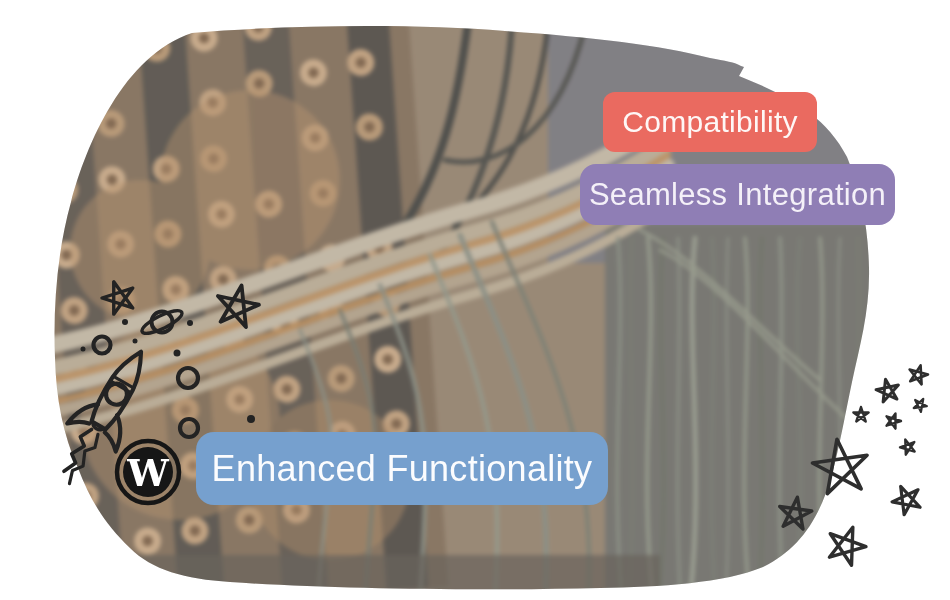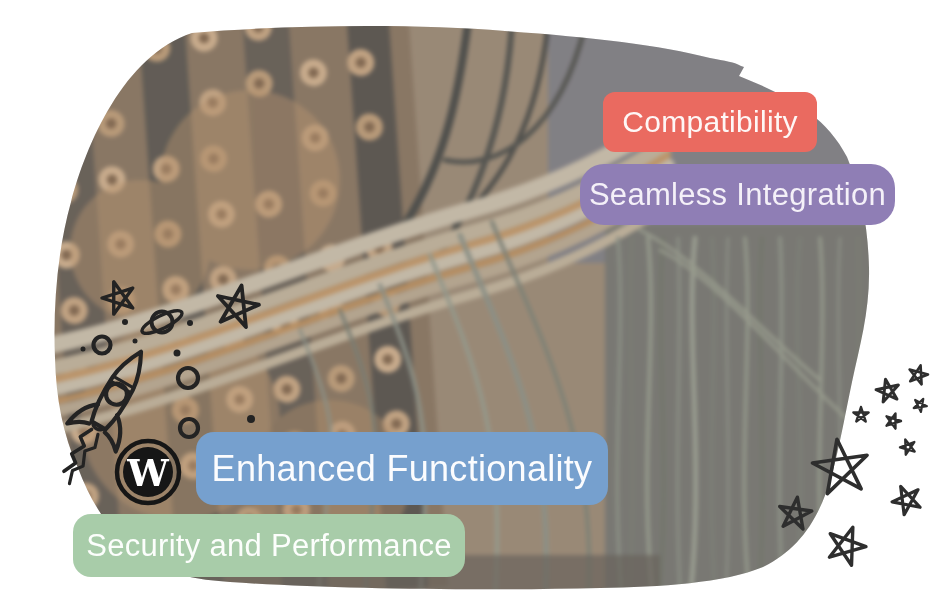--- a/index.html
+++ b/index.html
@@ -8,21 +8,21 @@
           font-family:"Liberation Sans","DejaVu Sans",sans-serif;}
   
   .blob{position:absolute;inset:0;
     clip-path:path('M 192,33 C 300,24 420,24 505,31 C 590,37 660,45 710,58 C 725,61 735,62 741,66 L 744,67 L 739,76 C 781,93 824,112 847,157 C 861,191 868,225 869,268 C 870,310 860,345 852,382 C 845,415 840,445 831,478 C 819,518 800,549 763,567 C 725,583 660,587 600,588 C 480,591 330,589 230,582 C 185,579 152,570 130,548 C 105,524 90,500 78,468 C 63,435 56,398 55,358 C 53,308 57,252 71,202 C 86,145 124,55 192,33 Z');}
   .photo{position:absolute;inset:0;filter:blur(2px);}
   .veil{position:absolute;inset:0;background:rgba(138,136,144,0.14);}
   .doodles{position:absolute;inset:0;pointer-events:none;}
   .badge{position:absolute;display:flex;align-items:center;justify-content:center;
          color:#fff;letter-spacing:.3px;font-weight:400;white-space:nowrap;}
   .badge-compatibility{left:603px;top:92px;width:214px;height:60px;border-radius:12px;font-size:30px;}
-  .badge-seamless{left:580px;top:164px;width:315px;height:61px;border-radius:24px;font-size:31px;}
+  .badge-seamless{left:580px;top:164px;width:315px;height:61px;border-radius:16px;font-size:31px;}
   .badge-enhanced{left:196px;top:432px;width:412px;height:73px;border-radius:18px;font-size:36px;}
   .badge-security{left:73px;top:514px;width:392px;height:63px;border-radius:18px;font-size:31px;}
 </style>
 </head>
 <body>
 
 <div class="canvas">
 
   <div class="blob">
     <svg class="photo" width="950" height="600" viewBox="0 0 950 600">
@@ -312,23 +312,20 @@
 
   <div class="badge badge-compatibility" style="background-color: rgb(234, 106, 96); color: rgb(254, 247, 246);">
     <span>Compatibility</span>
   </div>
   <div class="badge badge-seamless" style="background-color: rgb(143, 126, 181); color: rgb(244, 240, 248);">
     <span>Seamless Integration</span>
   </div>
   <div class="badge badge-enhanced" style="background-color: rgb(118, 160, 206); color: rgb(251, 252, 254);">
     <span>Enhanced Functionality</span>
   </div>
-  <div class="badge badge-security" style="background-color: rgb(168, 204, 169); color: rgb(252, 254, 252);">
-    <span>Security and Performance</span>
-  </div>
 
   <svg class="doodles" width="950" height="600" viewBox="0 0 950 600">
 
     <g transform="translate(112,402) rotate(30)" fill="none" stroke-width="4.2" stroke-linecap="round" stroke-linejoin="round" stroke="#232323">
       <path d="M 0,-58 C 6,-47 11,-36 12,-21 C 13,-4 12,13 8,27 L -8,27 C -12,13 -13,-4 -12,-21 C -11,-36 -6,-47 0,-58 Z"></path>
       <path d="M -12,-23 L 12,-23" stroke-width="3"></path>
       <path d="M -11,-17.5 L 11,-17.5" stroke-width="3"></path>
       <circle cx="0" cy="-9" r="10.5"></circle>
       <path d="M -11,9 C -19,15 -26,25 -28,41 C -22,35 -15,31 -9,30"></path>
       <path d="M 11,9 C 19,15 26,25 28,41 C 22,35 15,31 9,30"></path>

